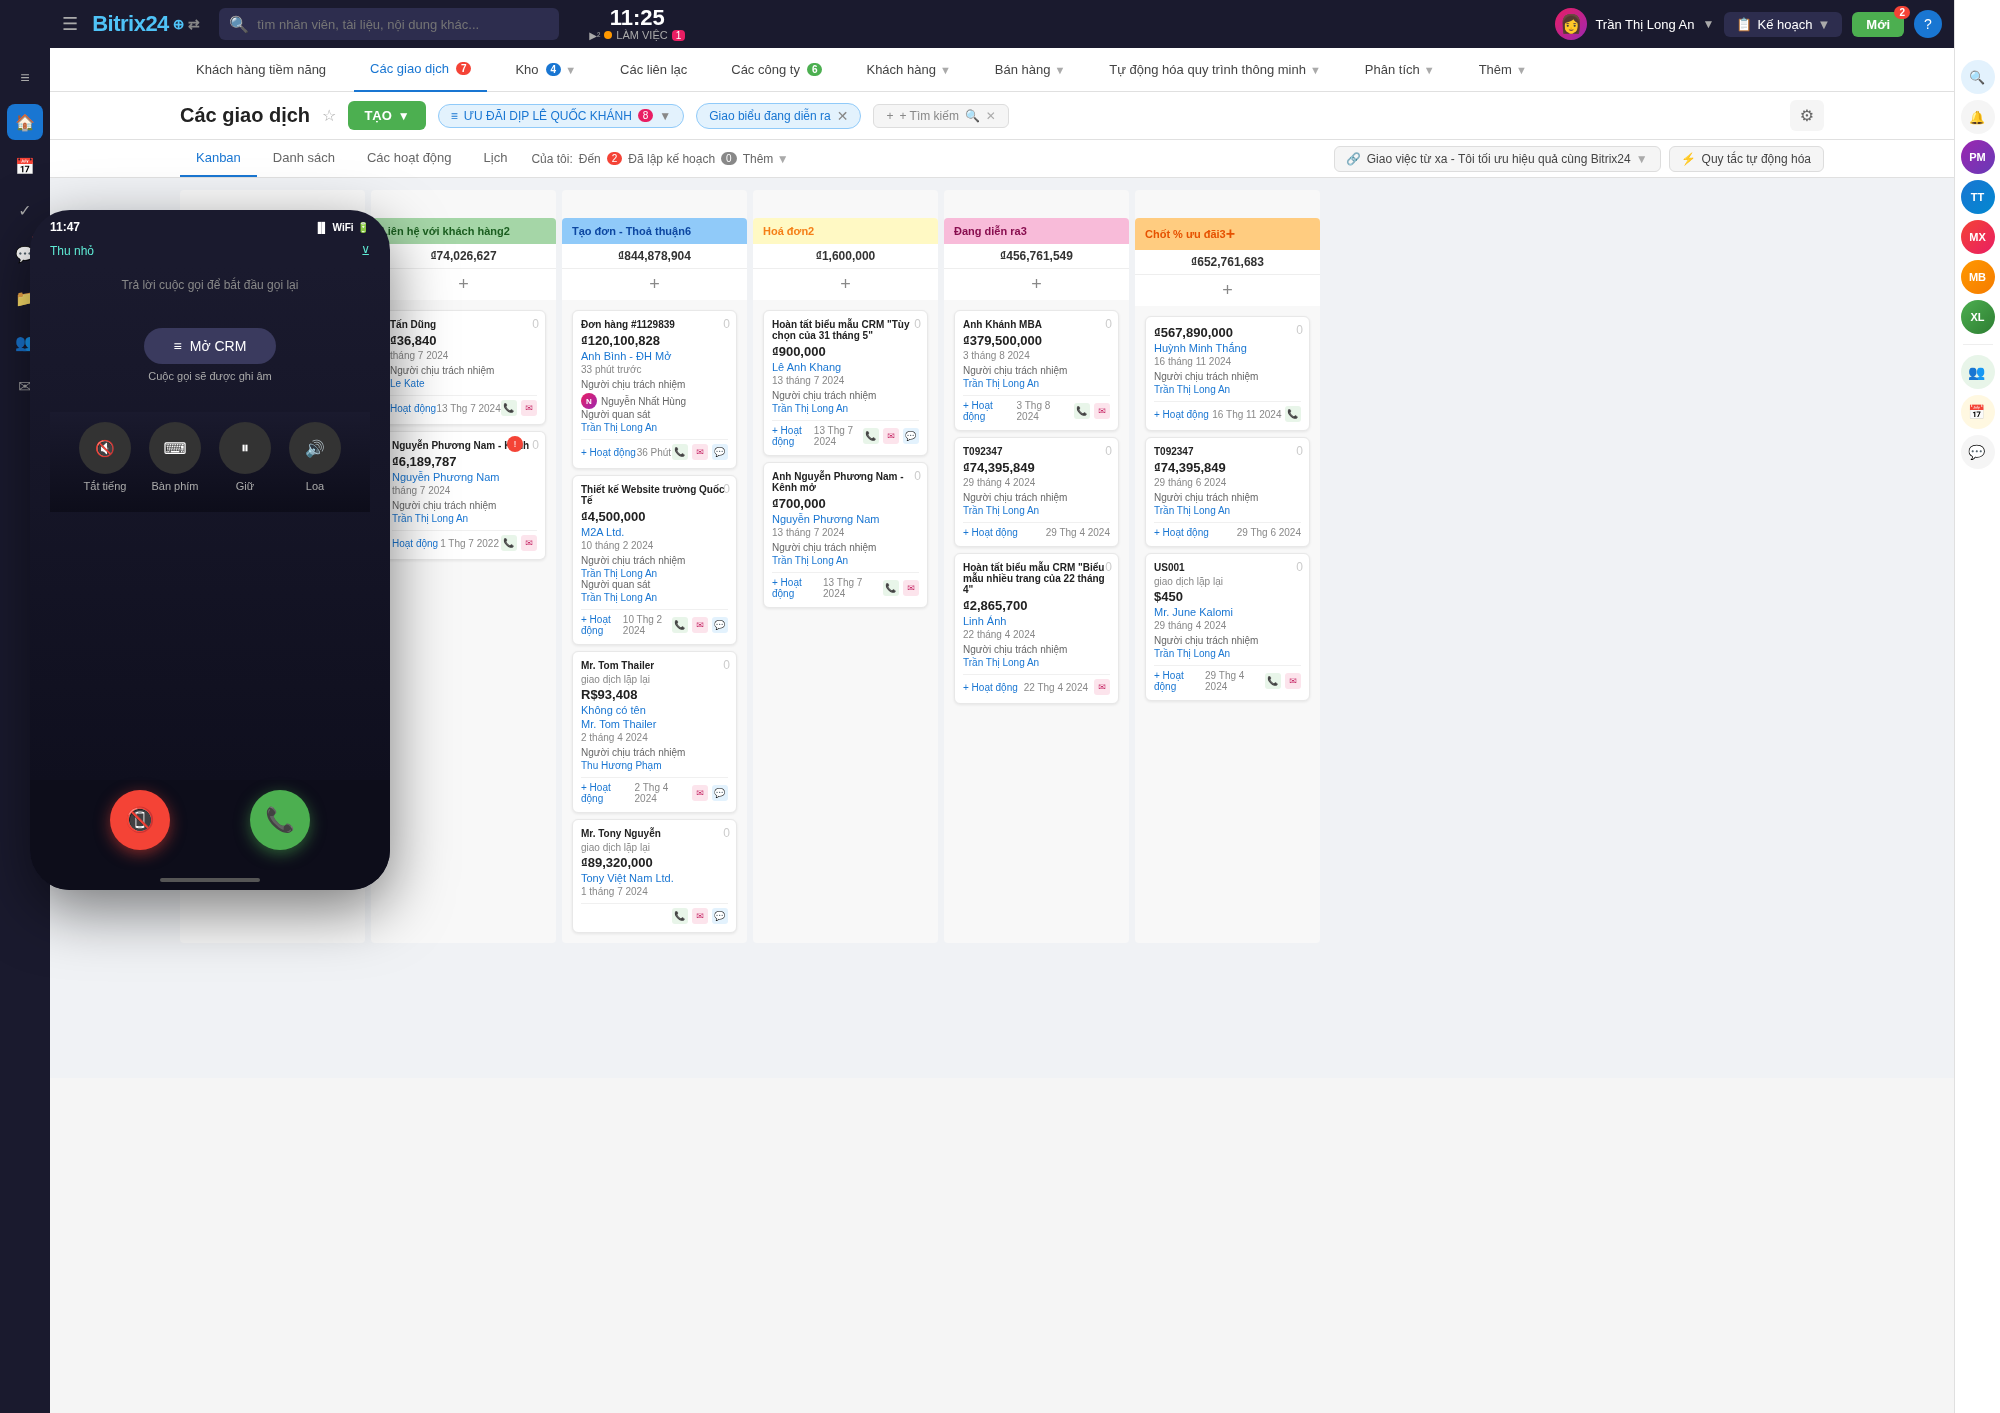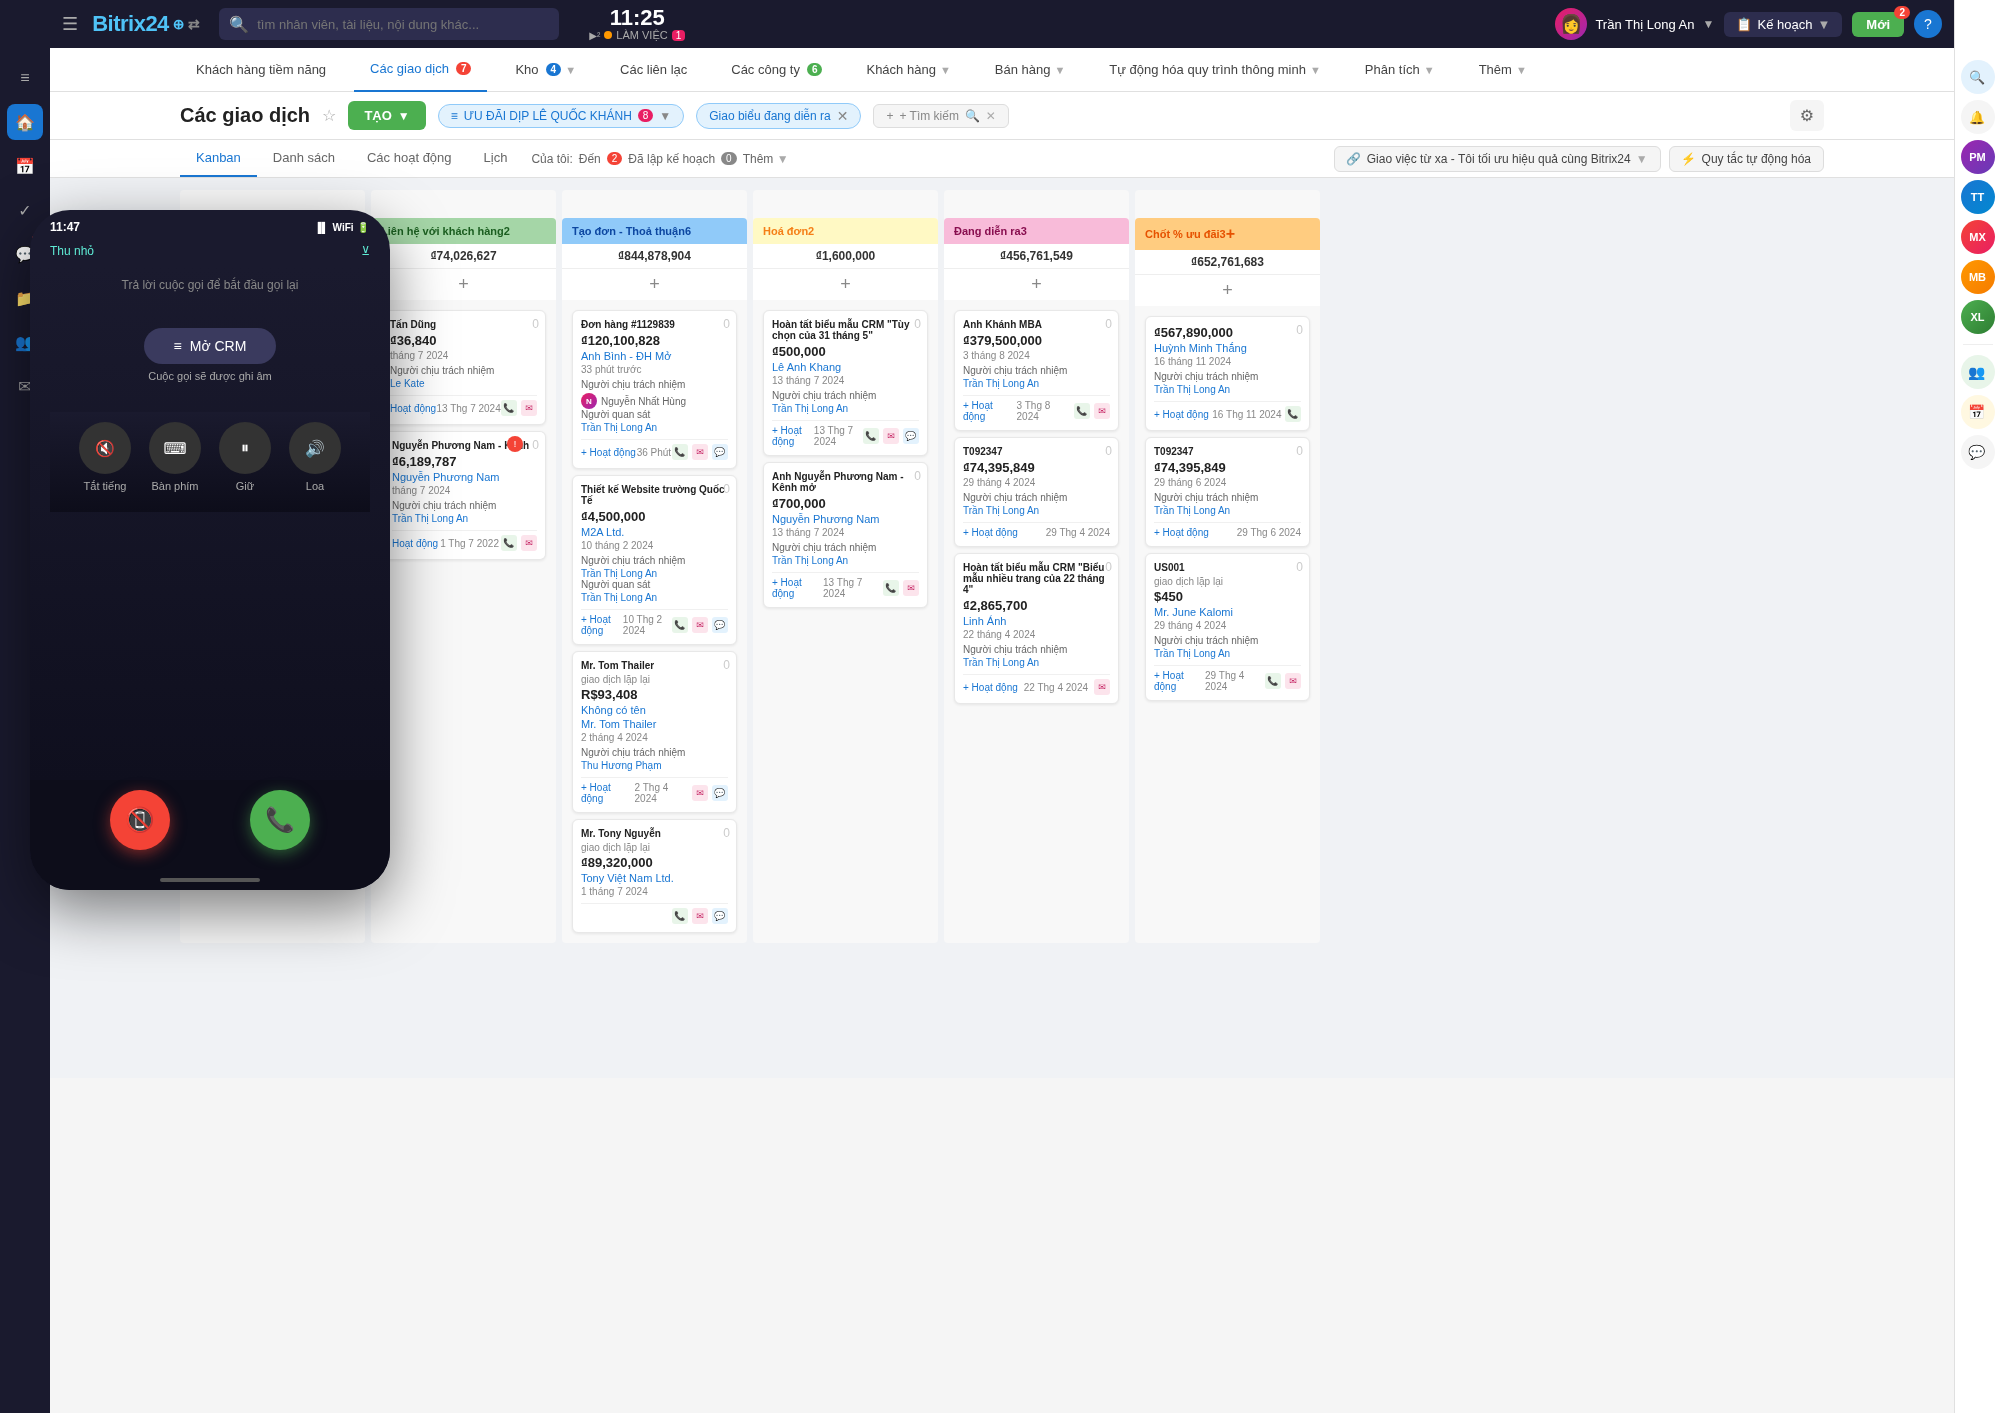--- a/index.html
+++ b/index.html
@@ -816,21 +816,21 @@
         <div class="col-header-full" style="background:#fff9c4; color:#f57f17">
           <span>Hoá đơn</span>
           <span>2</span>
         </div>
         <div class="col-total-full">₫1,600,000</div>
         <div class="add-row">+</div>
         <div class="cards-area">
           <div class="deal-card">
             <div class="deal-card-corner">0</div>
             <div class="deal-card-title">Hoàn tất biểu mẫu CRM "Tùy chọn của 31 tháng 5"</div>
-            <div class="deal-card-amount">₫500,000</div>
+            <div class="deal-card-amount">₫900,000</div>
             <div class="deal-card-company">Lê Anh Khang</div>
             <div class="deal-card-date">13 tháng 7 2024</div>
             <div class="deal-card-label">Người chịu trách nhiệm</div>
             <div class="deal-card-person">Trần Thị Long An</div>
             <div class="deal-card-footer">
               <span class="activity-link">+ Hoạt động</span>
               <span style="color:#888; font-size:10px">13 Thg 7 2024</span>
               <div class="deal-card-icons">
                 <div class="deal-icon phone">📞</div>
                 <div class="deal-icon email">✉</div>

